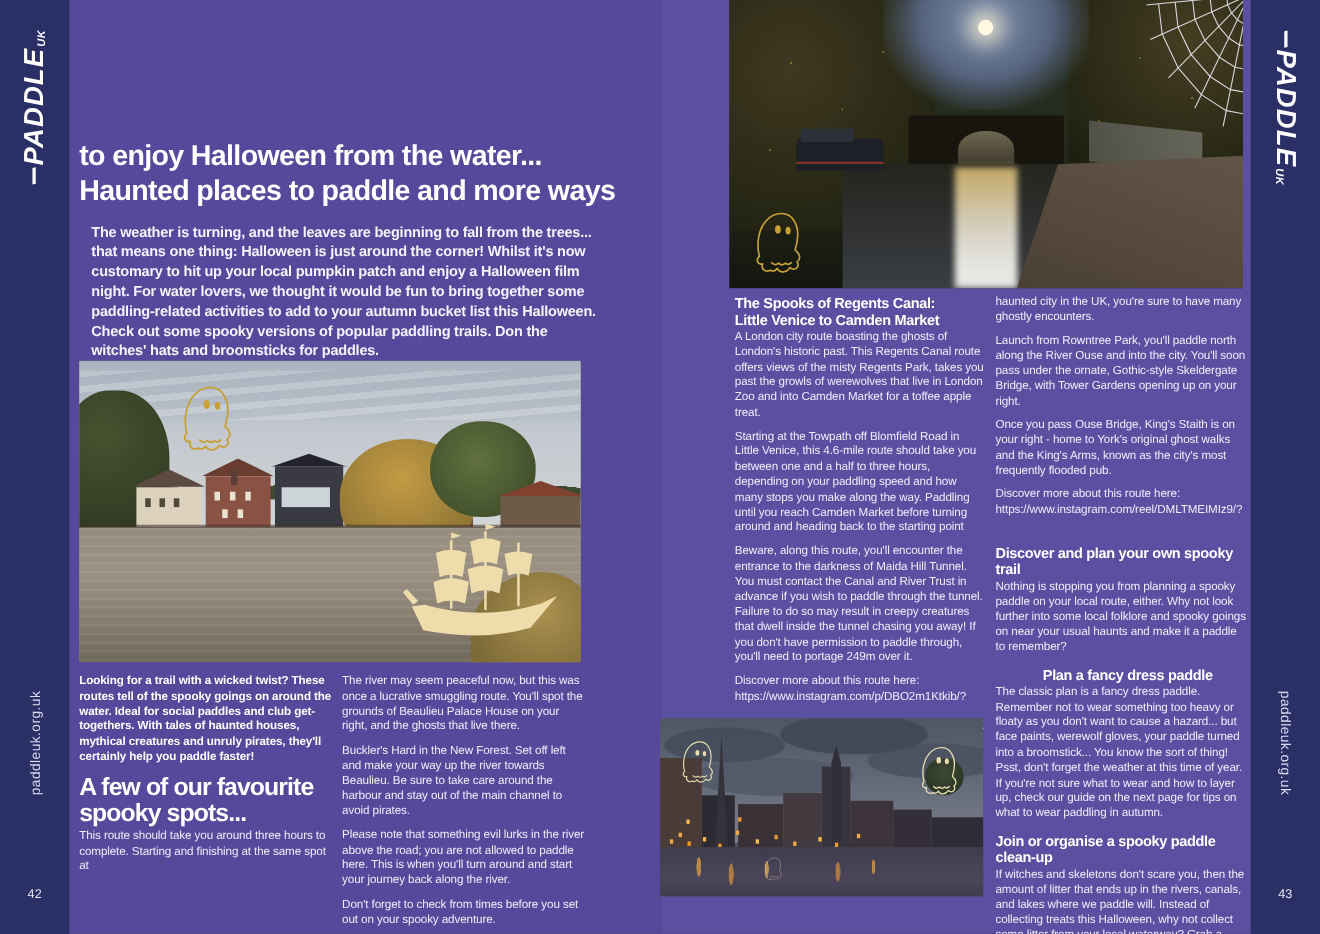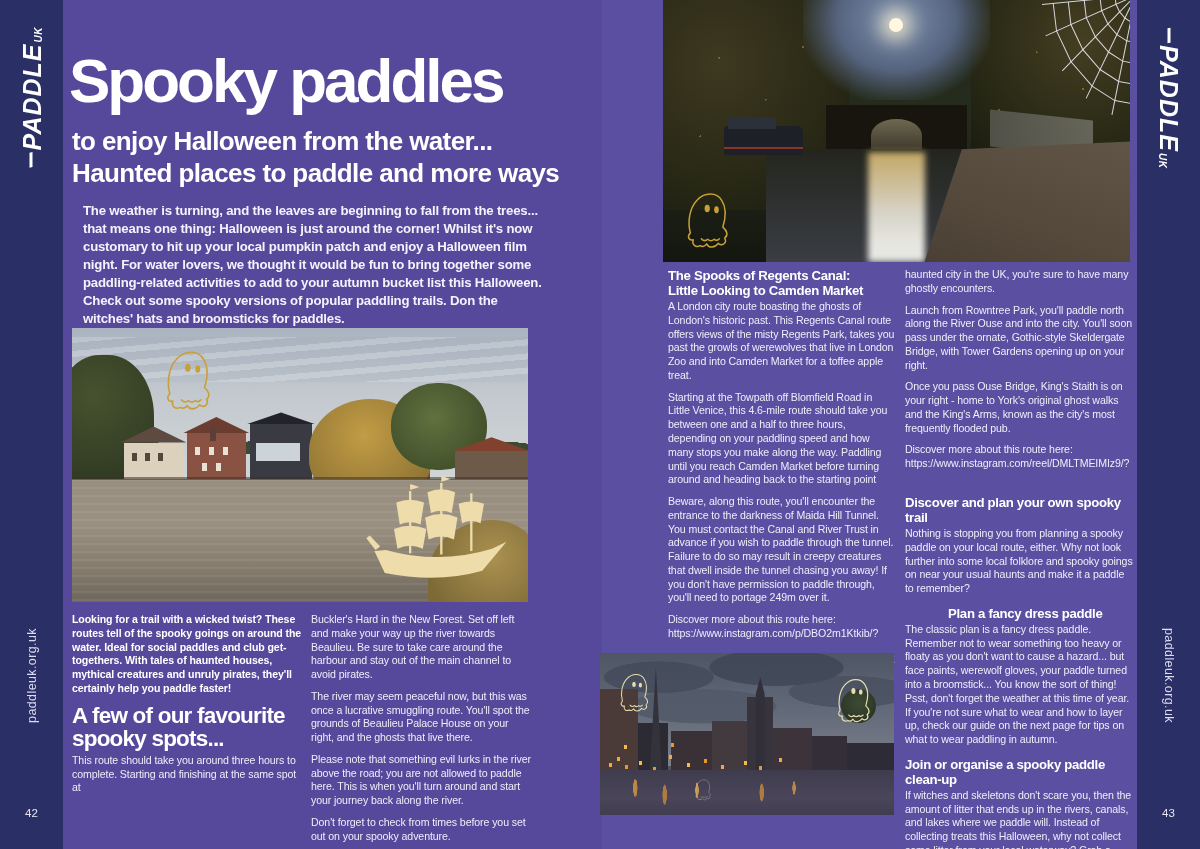--- a/index.html
+++ b/index.html
@@ -167,21 +167,20 @@
       radial-gradient(3px 12px at 66% 40%,#d89a43 50%,transparent 60%);}
   .g3{left:6%;top:9%;width:40px;height:50px;}
   .g4{left:80%;top:12%;width:46px;height:58px;}
   .g5{left:32%;top:76%;width:22px;height:28px;opacity:.55;}
 </style>
 </head>
 <body>
 
 <div class="spread">
 
-  <div class="title">Spooky paddles</div>
   <div class="subtitle">
     <div>to enjoy Halloween from the water...</div>
     <div>Haunted places to paddle and more ways</div>
   </div>
   <div class="intro">The weather is turning, and the leaves are beginning to fall from the trees... that means one thing: Halloween is just around the corner! Whilst it's now customary to hit up your local pumpkin patch and enjoy a Halloween film night. For water lovers, we thought it would be fun to bring together some paddling-related activities to add to your autumn bucket list this Halloween. Check out some spooky versions of popular paddling trails. Don the witches' hats and broomsticks for paddles.</div>
 
   <div class="photo photo1">
     <div class="p1-sky">
         <div class="p1-cloud"></div>
       </div>
@@ -241,22 +240,22 @@
       </g>
     </svg>
   </div>
 
   <div class="col col-l1">
     <p class="lead">Looking for a trail with a wicked twist? These routes tell of the spooky goings on around the water. Ideal for social paddles and club get-togethers. With tales of haunted houses, mythical creatures and unruly pirates, they'll certainly help you paddle faster!</p>
     <div class="h-section">A few of our favourite spooky spots...</div>
     <p>This route should take you around three hours to complete. Starting and finishing at the same spot at</p>
   </div>
   <div class="col col-l2">
+    <p>The river may seem peaceful now, but this was once a lucrative smuggling route. You'll spot the grounds of Beaulieu Palace House on your right, and the ghosts that live there.</p>
     <p>Buckler's Hard in the New Forest. Set off left and make your way up the river towards Beaulieu. Be sure to take care around the harbour and stay out of the main channel to avoid pirates.</p>
-    <p>The river may seem peaceful now, but this was once a lucrative smuggling route. You'll spot the grounds of Beaulieu Palace House on your right, and the ghosts that live there.</p>
     <p>Please note that something evil lurks in the river above the road; you are not allowed to paddle here. This is when you'll turn around and start your journey back along the river.</p>
     <p>Don't forget to check from times before you set out on your spooky adventure.</p>
 
   </div>
 
   <div class="photo photo2">
     <div class="p2-trees-l"></div>
     <div class="p2-trees-r"></div>
     <div class="p2-speckle"></div>
     <div class="p2-sky"></div>
@@ -286,21 +285,21 @@
       <path d="M63.2,1.8 L64.8,14.7 L71.6,29.2 L81.5,40.6 L92.1,47.4 L100.5,48.9"></path>
       <path d="M45.9,3.5 L48.1,22.2 L58,43.1 L72.3,59.6 L87.7,69.5 L99.8,71.7"></path>
       <path d="M28.6,5.2 L31.4,29.7 L44.4,57 L63.1,78.6 L83.3,91.6 L99.1,94.5"></path>
       <path d="M12.2,6.8 L15.8,36.7 L31.6,70.2 L54.5,96.6 L79.1,112.4 L98.5,115.9"></path>
     </svg>
   </div>
 
   <div class="col col-r1">
     <div class="h-sub">
       <div>The Spooks of Regents Canal:</div>
-      <div>Little Looking to Camden Market</div>
+      <div>Little Venice to Camden Market</div>
     </div>
     <p>A London city route boasting the ghosts of London's historic past. This Regents Canal route offers views of the misty Regents Park, takes you past the growls of werewolves that live in London Zoo and into Camden Market for a toffee apple treat.</p>
     <p>Starting at the Towpath off Blomfield Road in Little Venice, this 4.6-mile route should take you between one and a half to three hours, depending on your paddling speed and how many stops you make along the way. Paddling until you reach Camden Market before turning around and heading back to the starting point</p>
     <p>Beware, along this route, you'll encounter the entrance to the darkness of Maida Hill Tunnel. You must contact the Canal and River Trust in advance if you wish to paddle through the tunnel. Failure to do so may result in creepy creatures that dwell inside the tunnel chasing you away! If you don't have permission to paddle through, you'll need to portage 249m over it.</p>
     <p>Discover more about this route here: https://www.instagram.com/p/DBO2m1Ktkib/?</p>
     <div class="h-sub" style="margin-top:10px;">River Ouse in the haunted city of York</div>
     <p>Did you know York is the most haunted city in the UK? This 4.5-mile route will take you through the heart of York as you discover its history and iconic sites.</p>
     <p>From the city's Roman roots to medieval castles, there is so much to see from the water. As the most</p>
   </div>
   <div class="col col-r2">

